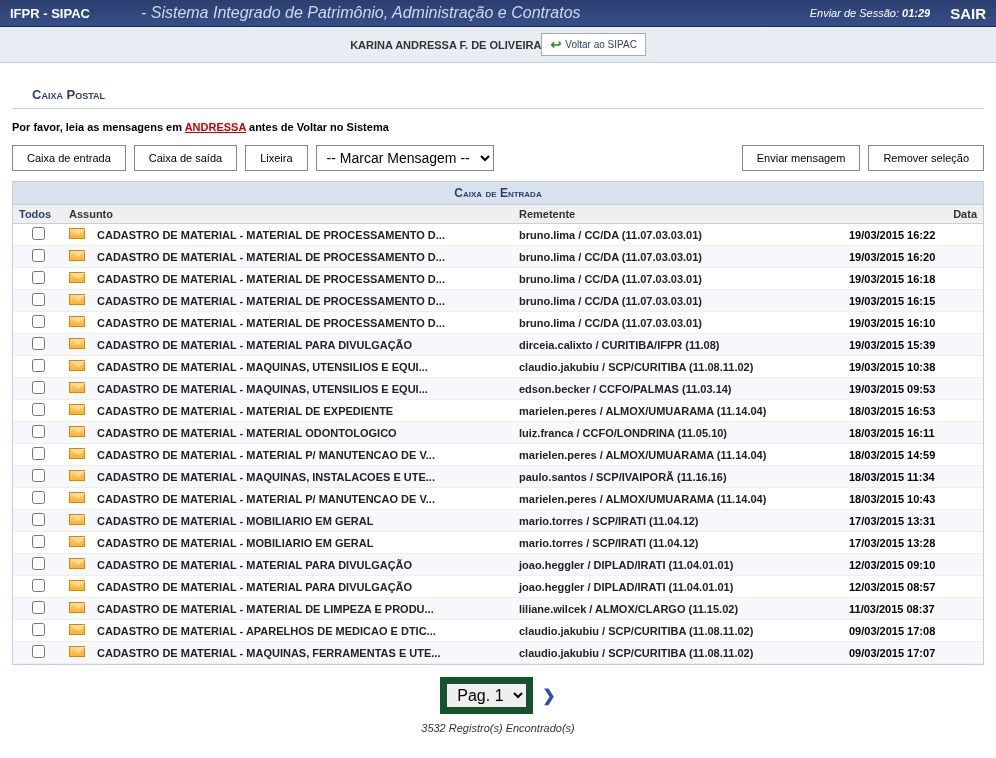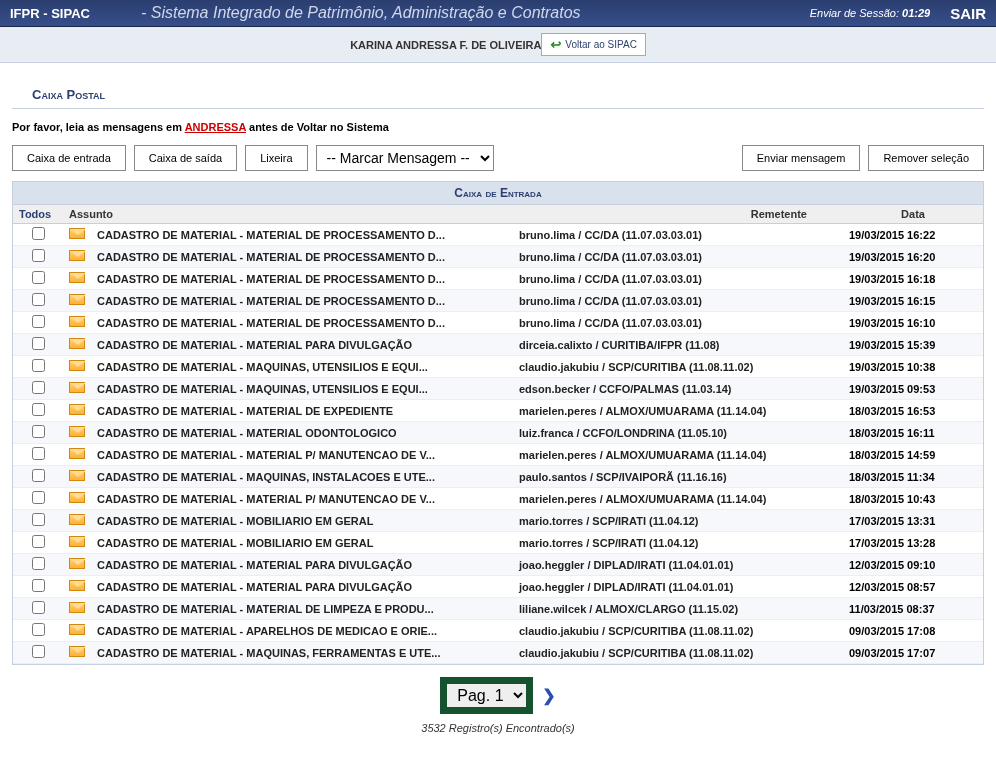--- a/index.html
+++ b/index.html
@@ -21,22 +21,22 @@
 .instruction .red { color: #c00; text-decoration: underline; }
 .toolbar { display: flex; justify-content: space-between; margin-bottom: 10px; }
 .toolbar-left, .toolbar-right { display: flex; gap: 8px; }
 .btn { background: #fff; border: 1px solid #888; padding: 4px 14px; font-size: 11px; cursor: pointer; font-family: inherit; }
 .select { background: #fff; border: 1px solid #888; padding: 3px 6px; font-size: 14px; font-family: inherit; }
 .table-container { border: 1px solid #c5cfdf; }
 .table-title { background: #d9e1ed; text-align: center; color: #2b3e6f; font-weight: bold; font-variant: small-caps; padding: 4px; font-size: 12px; border-bottom: 1px solid #c5cfdf; }
 table.messages { width: 100%; border-collapse: collapse; }
 table.messages th { background: #efefef; text-align: left; padding: 3px 6px; font-size: 11px; color: #333; border-bottom: 1px solid #c5cfdf; }
 table.messages th.col-todos { width: 50px; color: #2b3e6f; cursor: pointer; }
-table.messages th.col-data { width: 140px; text-align: center; }
-table.messages th.col-remetente { width: 300px; text-align: right; }
+table.messages th.col-data { width: 140px; text-align: right; }
+table.messages th.col-remetente { width: 300px; }
 table.messages td { padding: 3px 6px; font-size: 11px; border-bottom: 1px solid #eee; vertical-align: middle; }
 table.messages tr:nth-child(even) td { background: #f6f8fb; }
 .chk-cell { width: 50px; text-align: center; }
 .icon-cell { width: 22px; }
 .envelope { display: inline-block; width: 16px; height: 11px; background: linear-gradient(to bottom,#ffd27a,#ffb030); border: 1px solid #d08810; position: relative; }
 .envelope::before { content: ""; position: absolute; top: 0; left: 0; right: 0; height: 0; border-left: 8px solid transparent; border-right: 8px solid transparent; border-top: 6px solid #ffdb94; }
 .subject-cell { font-weight: bold; color: #222; }
 .sender-cell { font-weight: bold; color: #222; }
 .date-cell { font-weight: bold; width: 140px; padding-right: 18px !important; }
 .pager { text-align: center; margin-top: 12px; }
@@ -249,21 +249,21 @@
             <td class="chk-cell"><input type="checkbox" style=""></td>
             <td class="icon-cell"><span class="envelope"></span></td>
             <td class="subject-cell">CADASTRO DE MATERIAL - MATERIAL DE LIMPEZA E PRODU...</td>
             <td class="sender-cell">liliane.wilcek / ALMOX/CLARGO (11.15.02)</td>
             <td></td>
             <td class="date-cell">11/03/2015 08:37</td>
           </tr>
           <tr>
             <td class="chk-cell"><input type="checkbox" style=""></td>
             <td class="icon-cell"><span class="envelope"></span></td>
-            <td class="subject-cell">CADASTRO DE MATERIAL - APARELHOS DE MEDICAO E ORIE...</td>
+            <td class="subject-cell">CADASTRO DE MATERIAL - APARELHOS DE MEDICAO E DTIC...</td>
             <td class="sender-cell">claudio.jakubiu / SCP/CURITIBA (11.08.11.02)</td>
             <td></td>
             <td class="date-cell">09/03/2015 17:08</td>
           </tr>
           <tr>
             <td class="chk-cell"><input type="checkbox" style=""></td>
             <td class="icon-cell"><span class="envelope"></span></td>
             <td class="subject-cell">CADASTRO DE MATERIAL - MAQUINAS, FERRAMENTAS E UTE...</td>
             <td class="sender-cell">claudio.jakubiu / SCP/CURITIBA (11.08.11.02)</td>
             <td></td>

